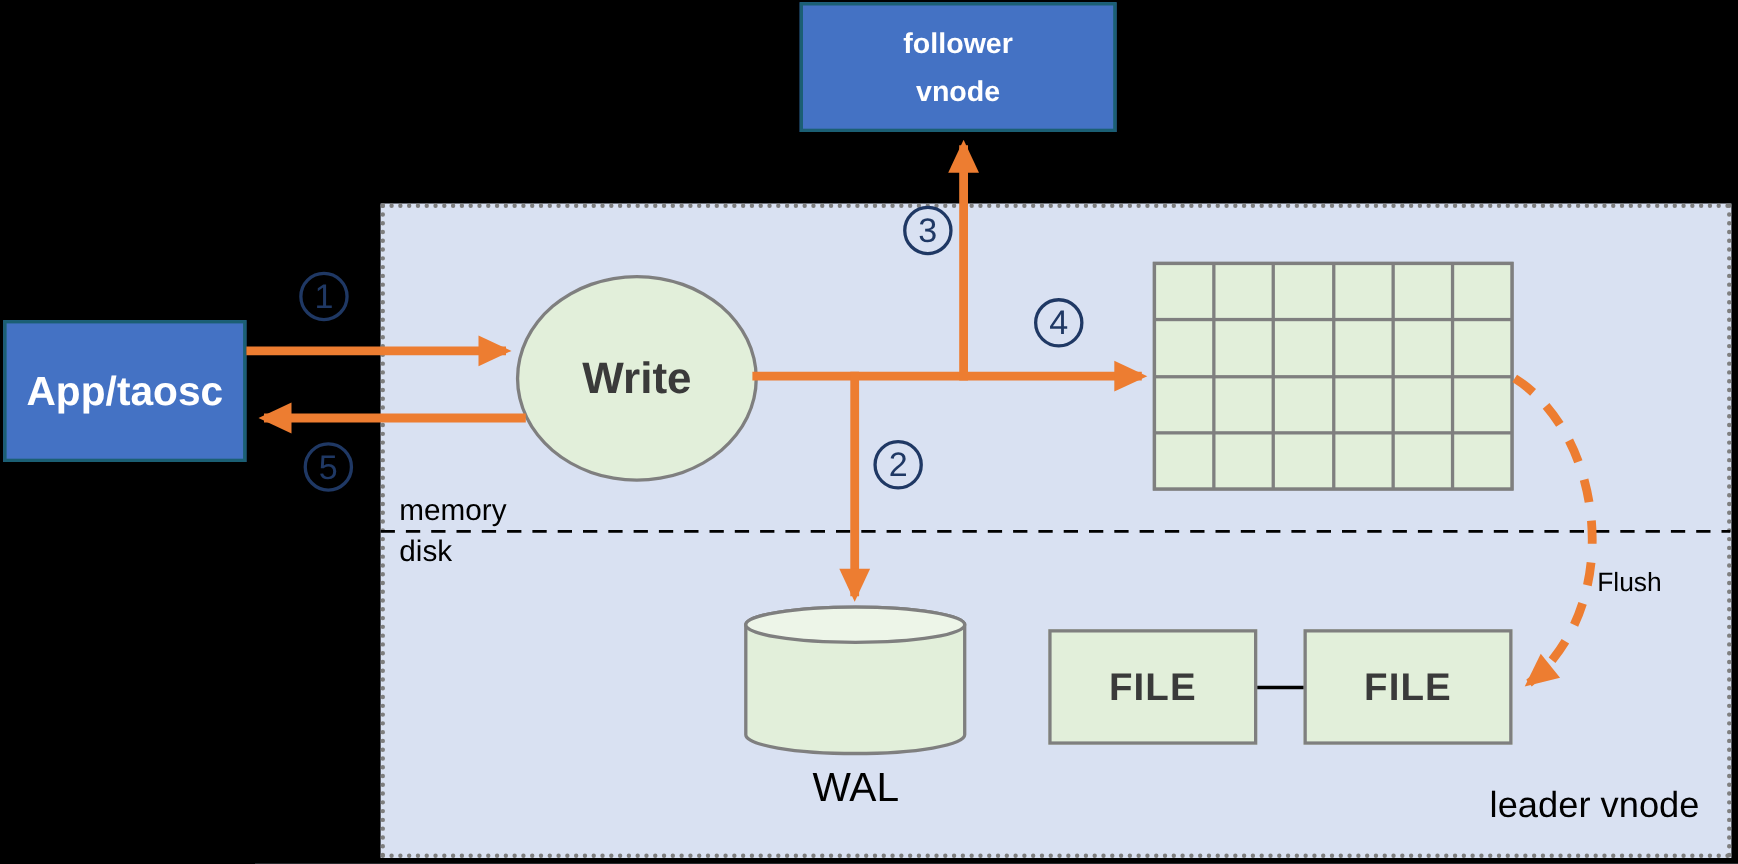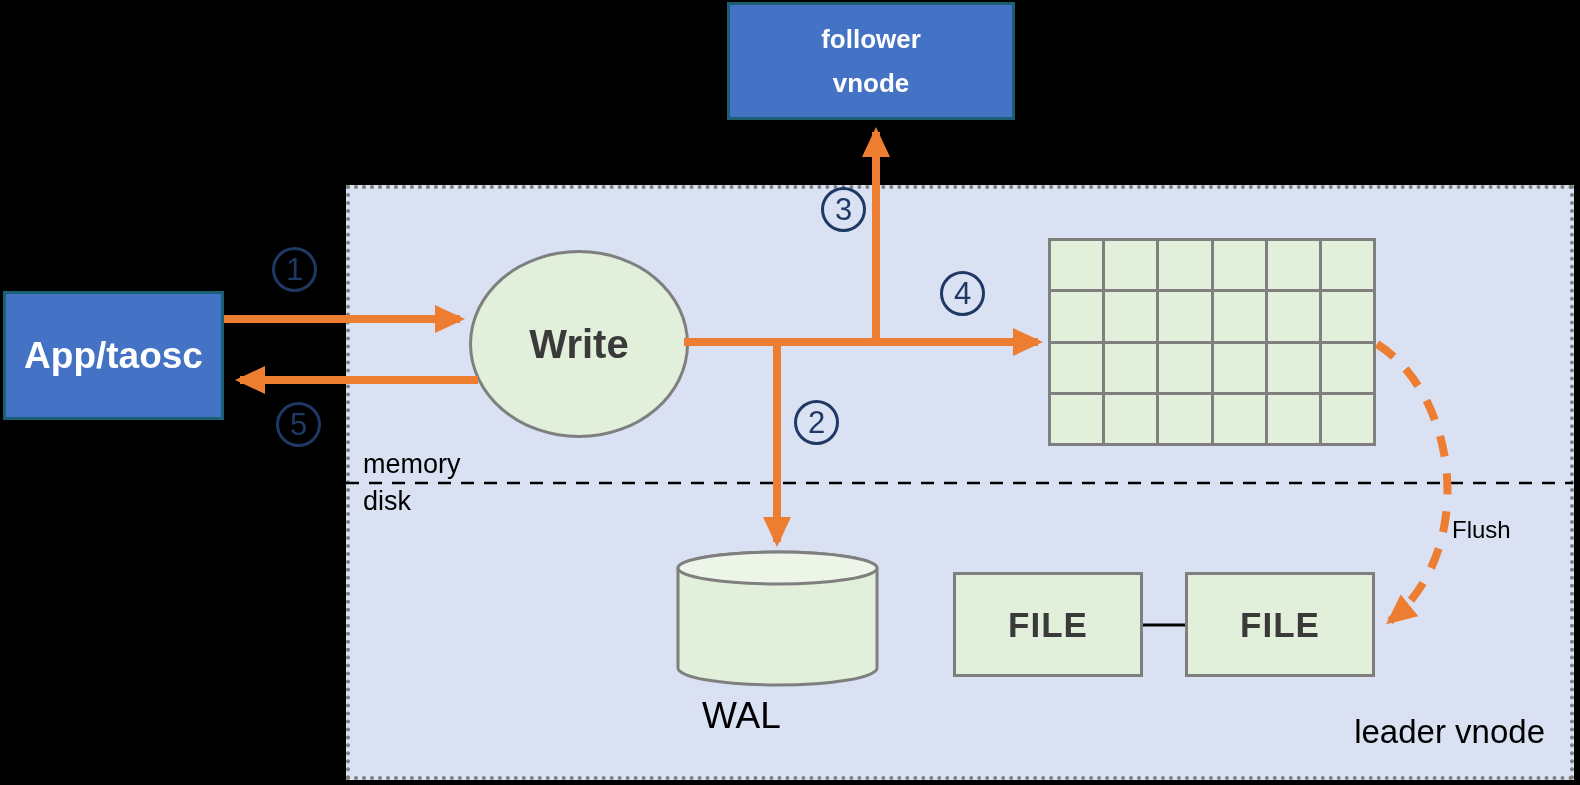--- a/index.html
+++ b/index.html
@@ -44,21 +44,21 @@
     gap:3px;
     background:var(--node-green-border);
     border:3px solid var(--node-green-border);
   }
   .cell { background:var(--node-green-fill); }
 
   
   .lbl { position:absolute; color:var(--text-black); font-size:27px; line-height:36px; white-space:nowrap; }
   .lbl-memory { left:363px; top:446px; }
   .lbl-disk   { left:363px; top:483px; }
-  .lbl-wal    { left:702px; top:698px; width:152px; font-size:37px; }
+  .lbl-wal    { left:702px; top:698px; width:152px; text-align:center; font-size:37px; }
   .lbl-flush  { left:1452px; top:512px; font-size:24px; }
   .lbl-leader { left:1250px; top:714px; width:295px; text-align:right; font-size:33px; }
 
   
   .step {
     position:absolute; width:45px; height:45px; border-radius:50%;
     border:3.5px solid var(--step-badge); color:var(--step-badge);
     display:flex; align-items:center; justify-content:center;
     font-size:31px; font-weight:500;
   }

